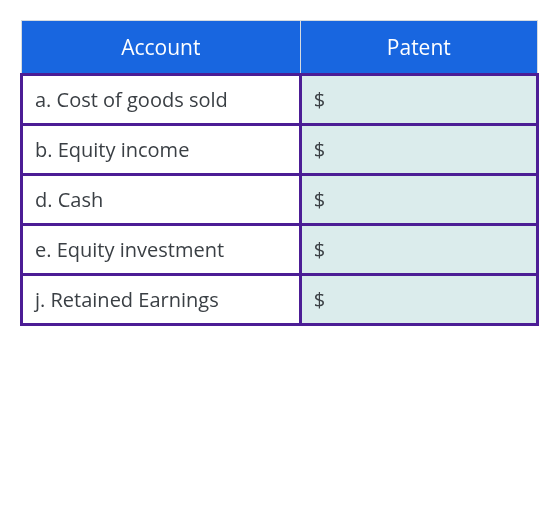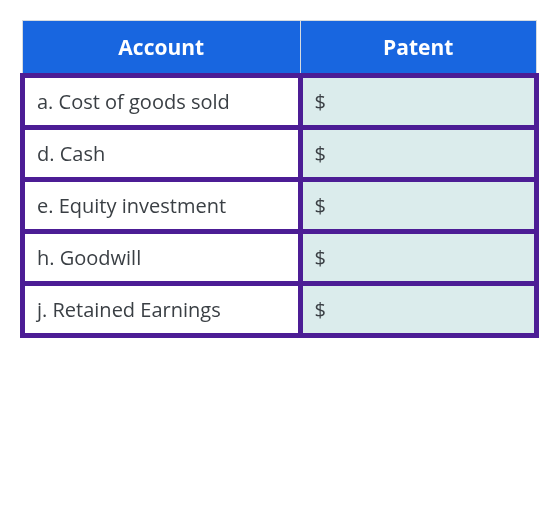--- a/index.html
+++ b/index.html
@@ -13,28 +13,28 @@
   .table {
     border-collapse: collapse;
     width: 519px;
     table-layout: fixed;
   }
   .table col.account-col { width: 54%; }
   .table col.amount-col { width: 46%; }
   .table th {
     background: #1866e0;
     color: #ffffff;
-    font-weight: 700;
+    font-weight: 400;
     font-size: 21px;
     padding: 12px 10px;
     text-align: center;
     border: 1px solid #d5dbe0;
   }
   .table td {
-    border: 5px solid #4c1d95;
+    border: 3px solid #4c1d95;
     padding: 10px 12px;
     font-size: 20px;
     color: #3a3f44;
     vertical-align: middle;
     height: 47px;
   }
   .table td.account-cell {
     background: #ffffff;
     text-align: left;
   }
@@ -57,29 +57,29 @@
       <th>Account</th>
       <th>Patent</th>
     </tr>
   </thead>
   <tbody>
     <tr>
       <td class="account-cell">a. Cost of goods sold</td>
       <td class="amount-cell">$</td>
     </tr>
     <tr>
+      <td class="account-cell">b. Equity income</td>
+      <td class="amount-cell">$</td>
+    </tr>
+    <tr>
       <td class="account-cell">d. Cash</td>
       <td class="amount-cell">$</td>
     </tr>
     <tr>
       <td class="account-cell">e. Equity investment</td>
-      <td class="amount-cell">$</td>
-    </tr>
-    <tr>
-      <td class="account-cell">h. Goodwill</td>
       <td class="amount-cell">$</td>
     </tr>
     <tr>
       <td class="account-cell">j. Retained Earnings</td>
       <td class="amount-cell">$</td>
     </tr>
   </tbody>
 </table>
 
 </body></html>

